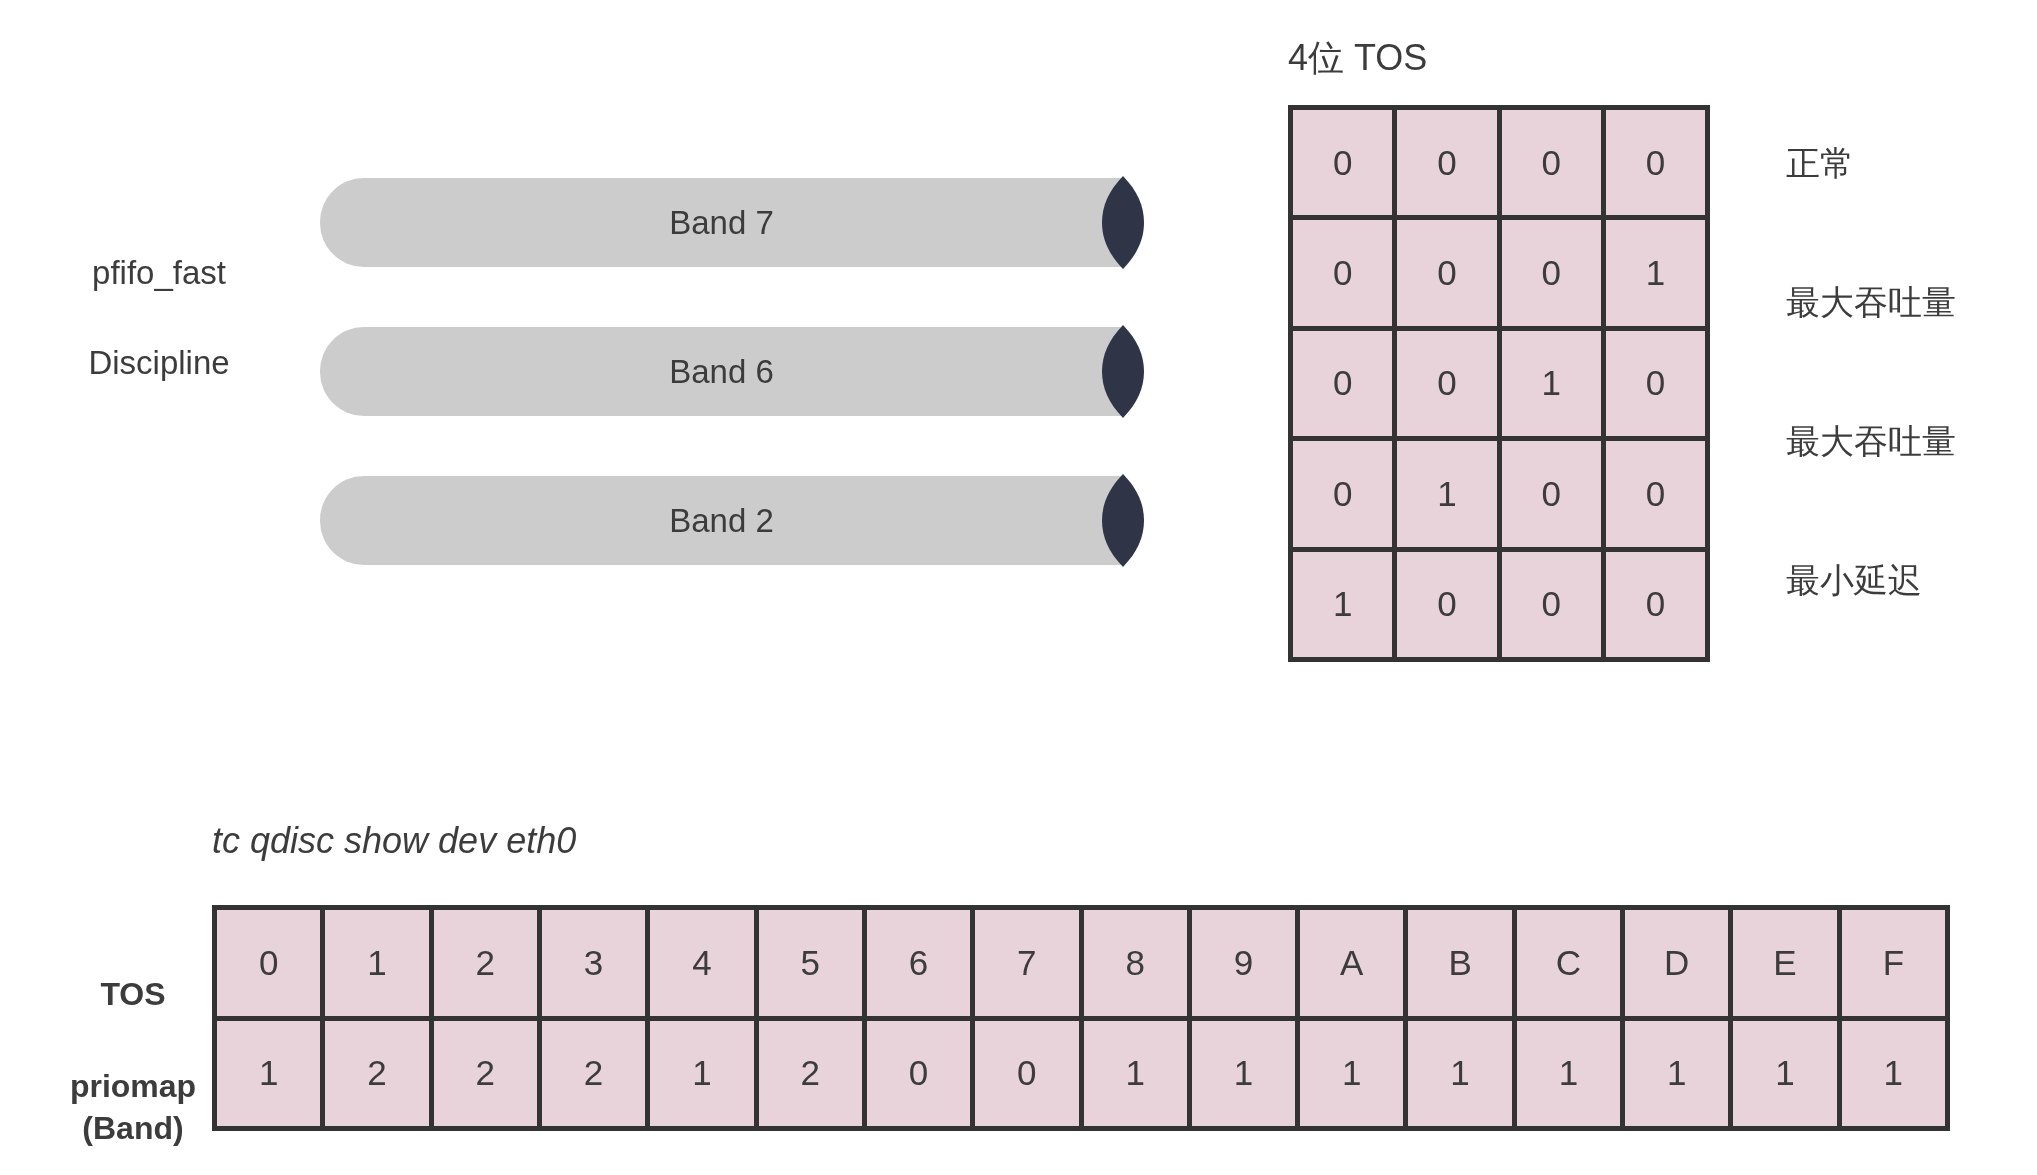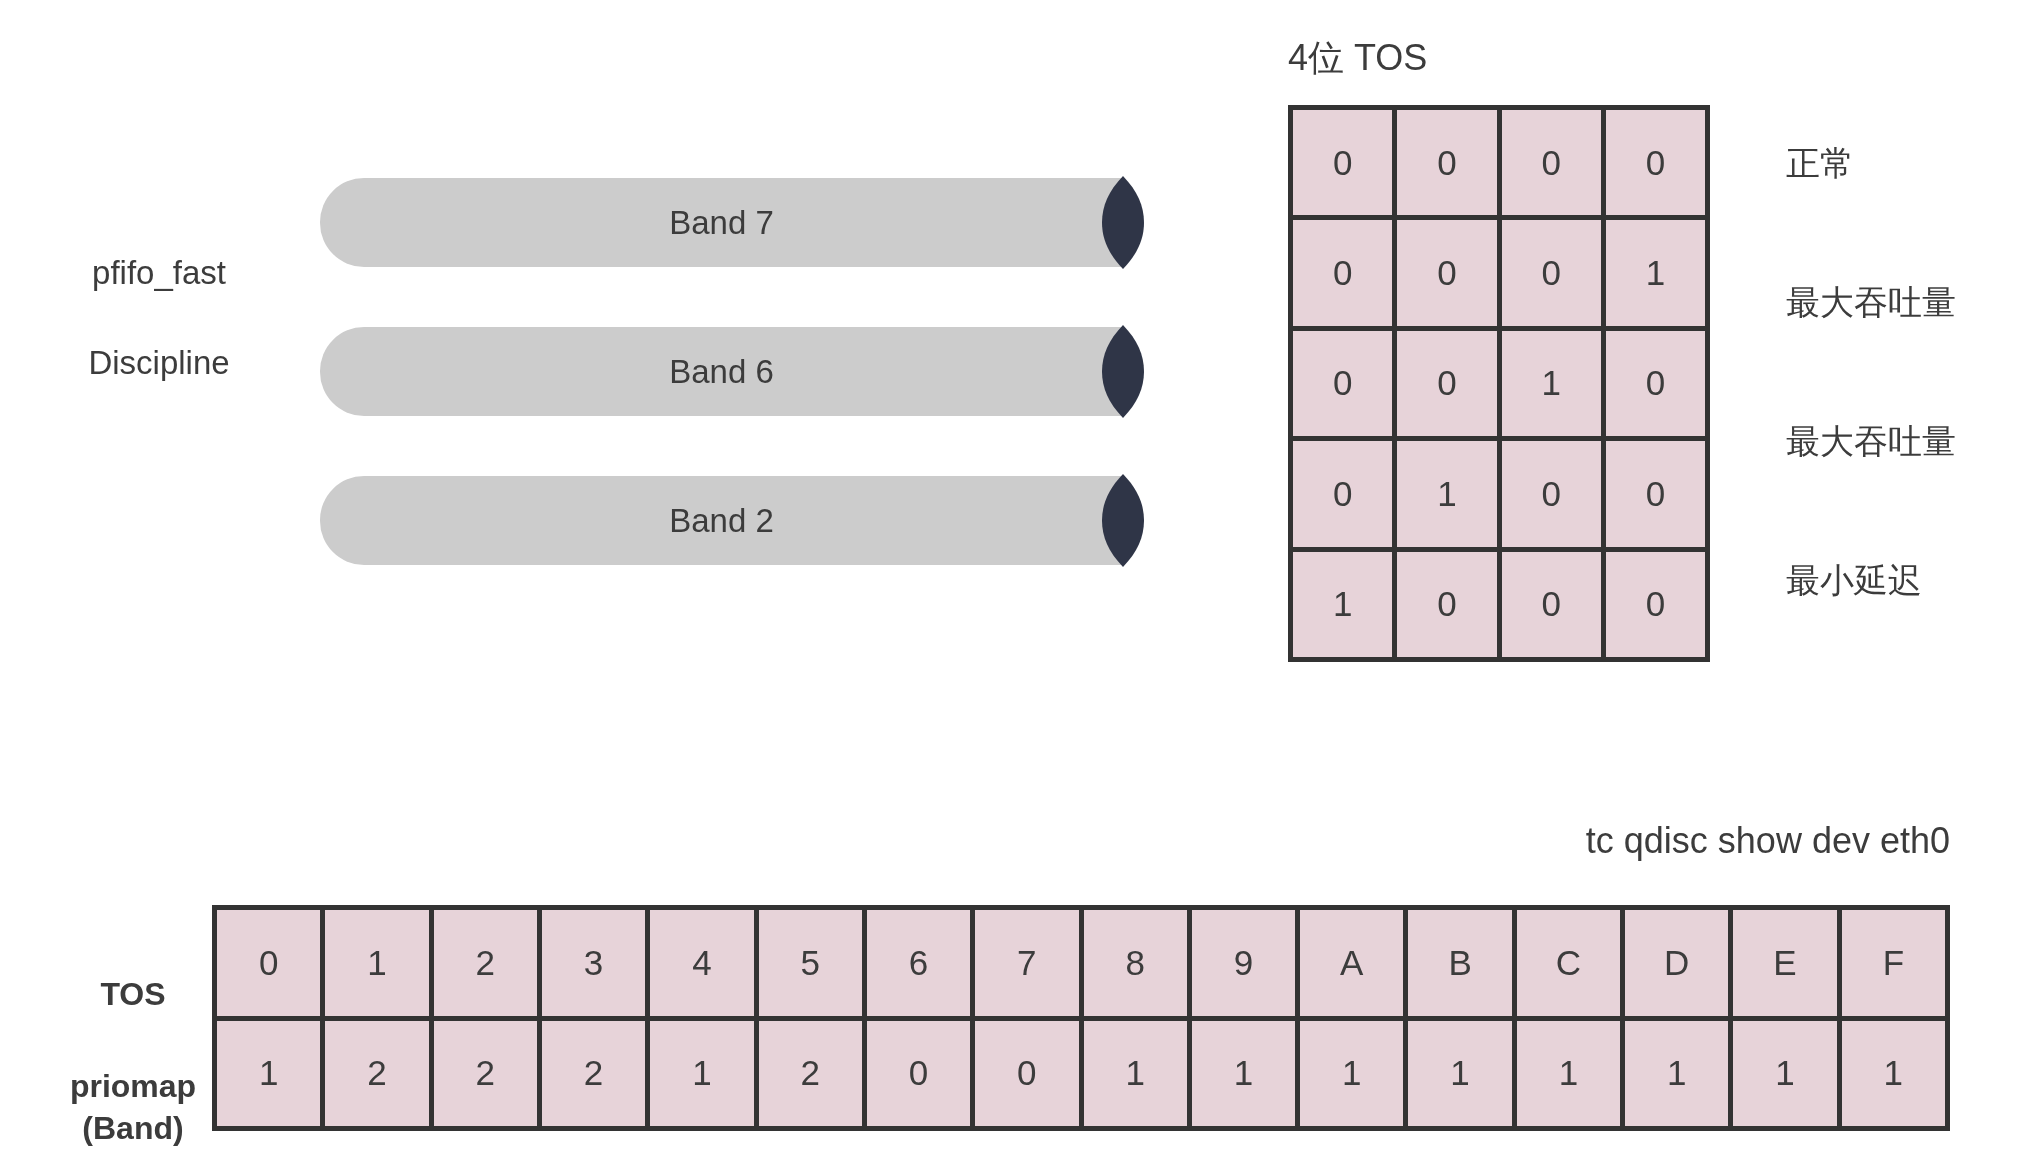--- a/index.html
+++ b/index.html
@@ -64,21 +64,21 @@
     display:flex;flex-direction:column;
   }
   .tos-row-label{
     flex:1;display:flex;align-items:center;
     padding-left:16px;font-size:34px;
   }
 
   
   .qdisc-title{
     position:absolute;left:212px;top:820px;width:1738px;
-    text-align:right;font-size:36px;
+    text-align:left;font-size:36px;font-style:italic;
   }
   .priomap-table{
     left:212px;top:905px;width:1738px;height:226px;
     grid-template-columns:repeat(16,1fr);
     grid-template-rows:repeat(2,1fr);
   }
   .priomap-row-labels{
     position:absolute;left:48px;top:938px;width:170px;height:226px;
     display:flex;flex-direction:column;text-align:center;font-weight:bold;
   }

